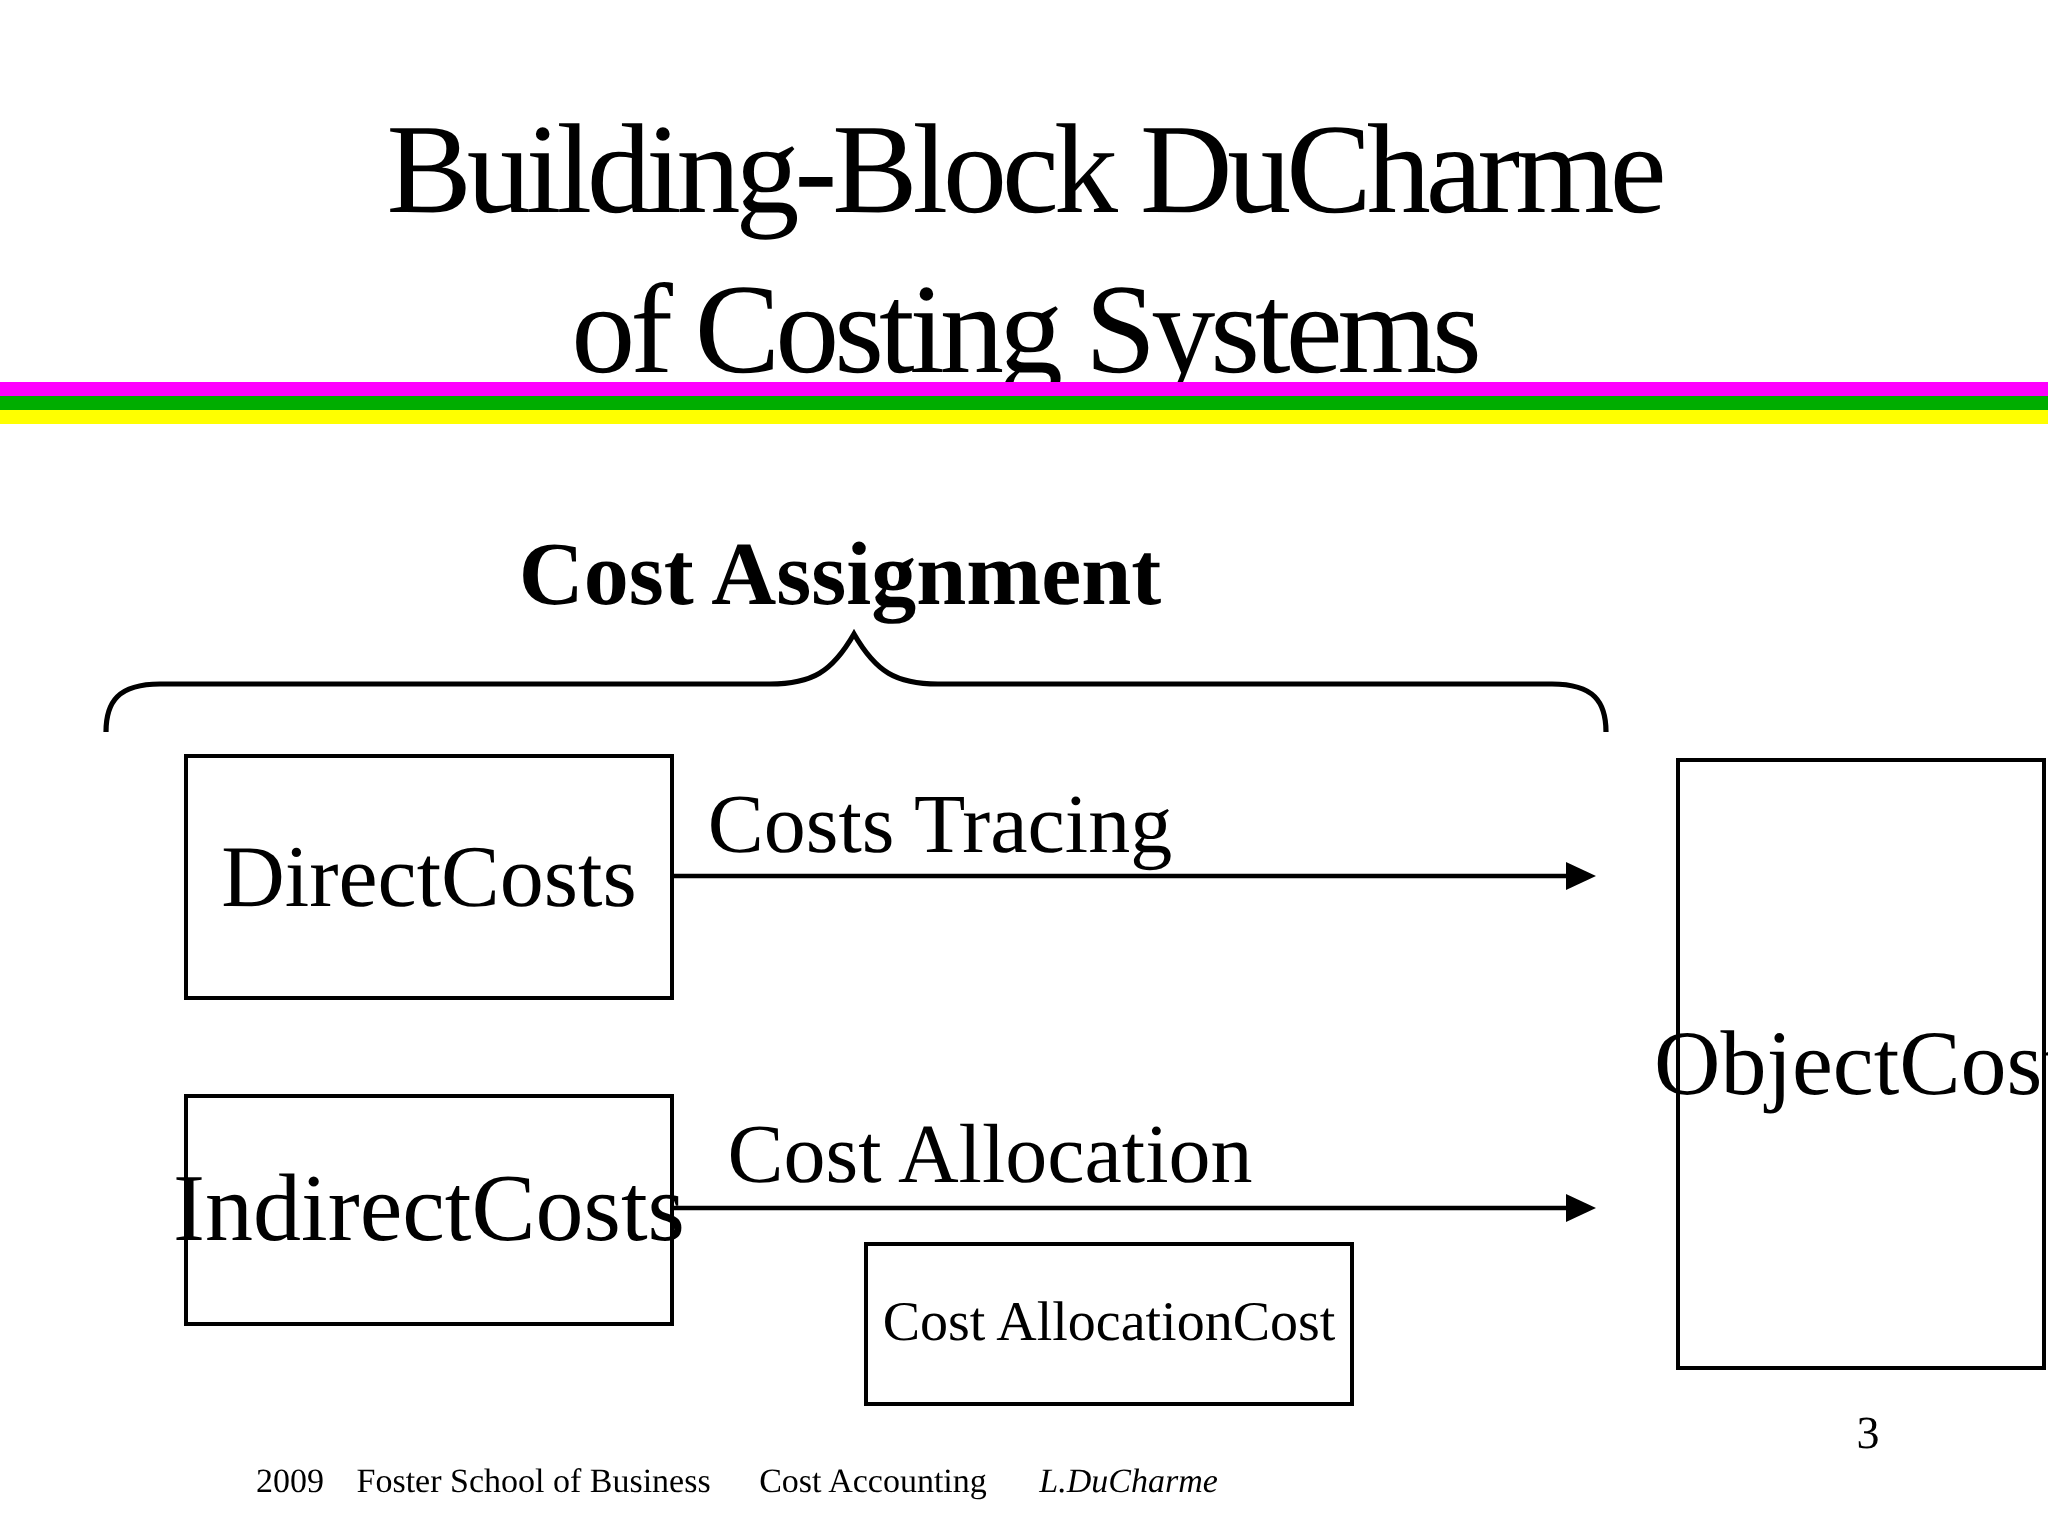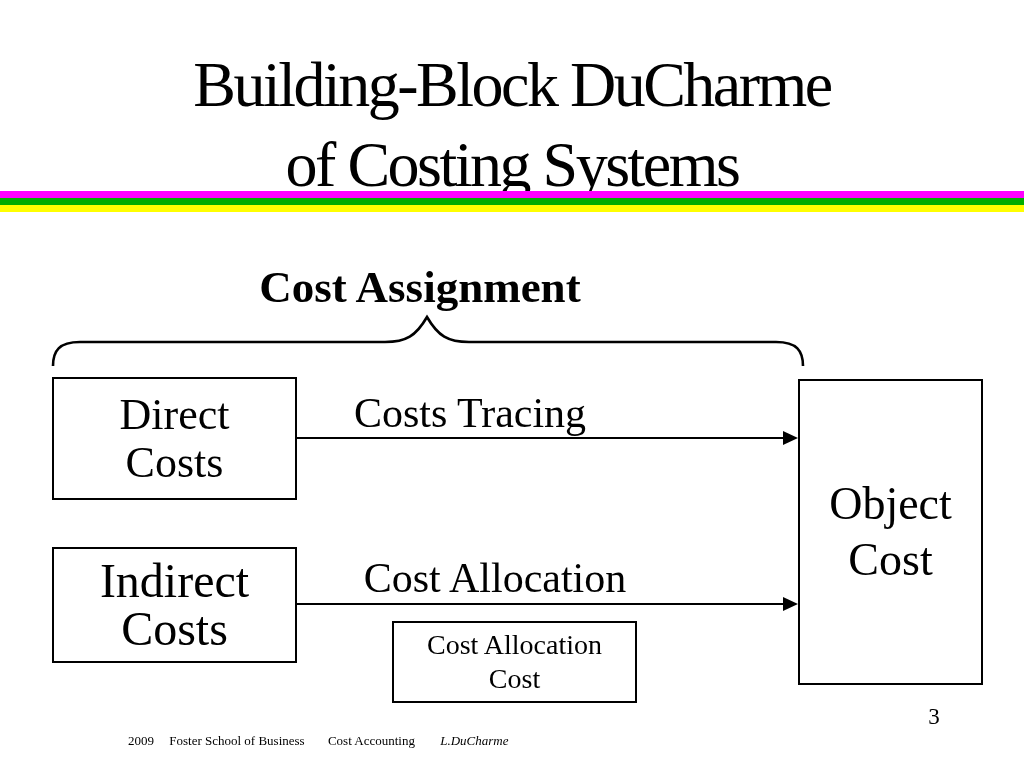--- a/index.html
+++ b/index.html
@@ -26,35 +26,36 @@
     top:261px;left:160px;width:520px;text-align:center;
     font-size:45px;line-height:52px;font-weight:bold;
   }
 
   
   svg.overlay{position:absolute;top:0;left:0;pointer-events:none;}
 
   
   .dbox{
     border:2px solid #000;background:#fff;box-sizing:border-box;
-    display:flex;flex-direction:column;align-items:center;justify-content:center;
+    display:flex;flex-direction:row;align-items:center;justify-content:center;
     text-align:left;
+    margin-left:40px;
   }
   .box-direct  {top:377px;left:52px;width:245px;height:123px;font-size:44px;line-height:48px;}
   .box-indirect{top:547px;left:52px;width:245px;height:116px;font-size:48px;line-height:48px;}
   .box-object  {top:379px;left:798px;width:185px;height:306px;font-size:46px;line-height:56px;}
   .box-base    {top:621px;left:392px;width:245px;height:82px;font-size:28px;line-height:34px;}
 
   
   .arrow-label{font-size:42px;line-height:46px;text-align:center;}
   .label-tracing   {top:390px;left:330px;width:280px;}
   .label-allocation{top:555px;left:345px;width:300px;}
 
   
-  .footer{top:731px;left:128px;font-size:13px;line-height:20px;white-space:nowrap;}
+  .footer{top:731px;left:128px;font-size:17px;line-height:20px;white-space:nowrap;}
   .footer .seg{display:inline-block;}
   .footer .s2{margin-left:12px;}
   .footer .s3{margin-left:20px;}
   .footer .s4{margin-left:22px;font-style:italic;}
 
   .page-num{top:704px;left:914px;width:40px;text-align:center;font-size:23px;line-height:26px;}
 </style>
 </head>
 <body>
 

